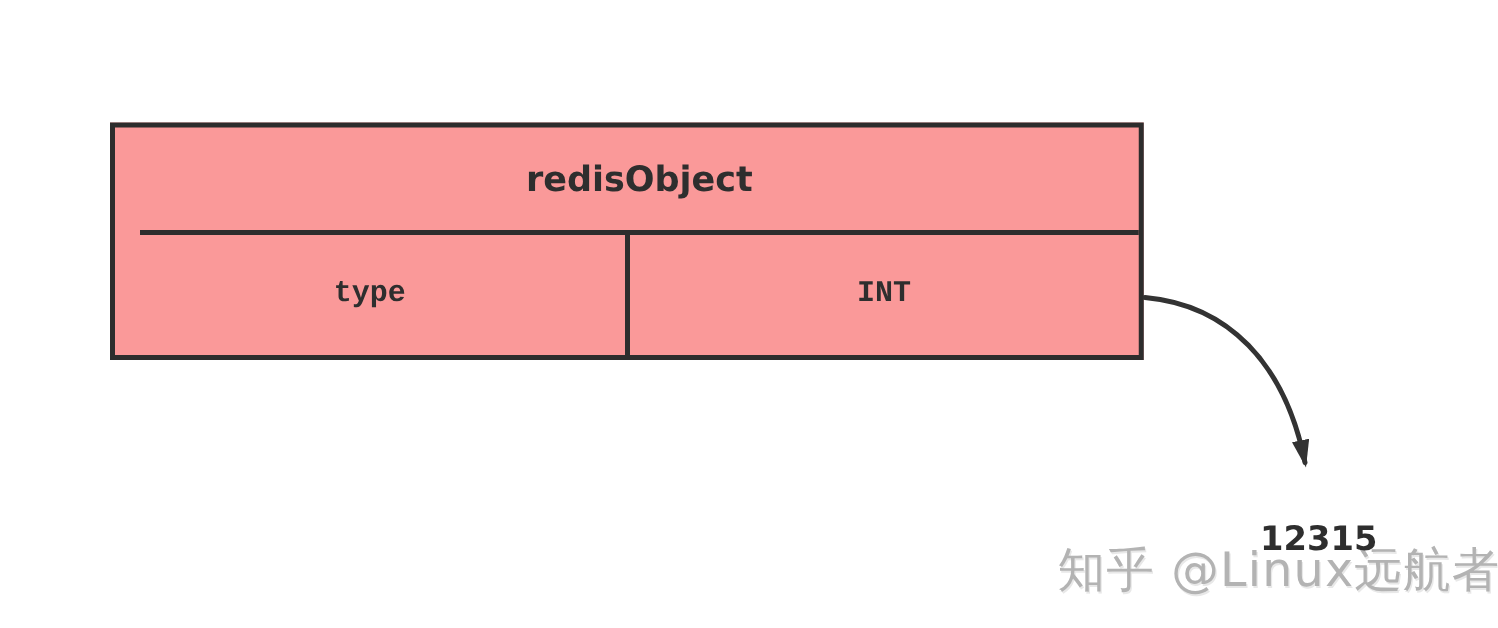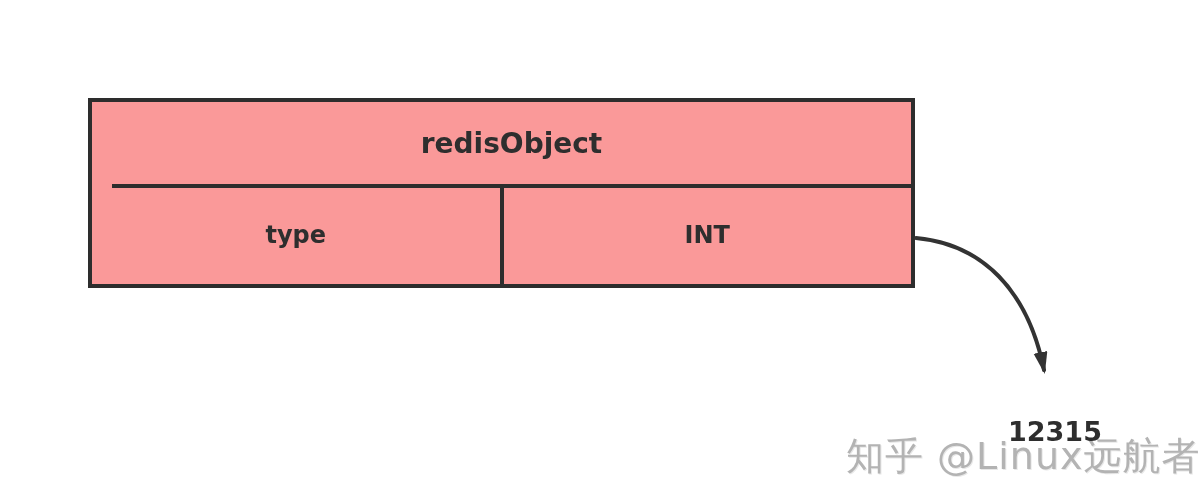--- a/index.html
+++ b/index.html
@@ -31,20 +31,21 @@
     align-items: center;
     justify-content: center;
     font-size: 28px;
     font-weight: bold;
     color: #2e2e2e;
     margin-left: 20px;
   }
   .robj-row {
     flex: 1;
     display: flex;
+    font-family: Liberation Mono, monospace;
   }
   .robj-cell {
     flex: 1;
     display: flex;
     flex-direction: column;
     align-items: center;
     justify-content: center;
     font-size: 24px;
     font-weight: bold;
     color: #2e2e2e;

